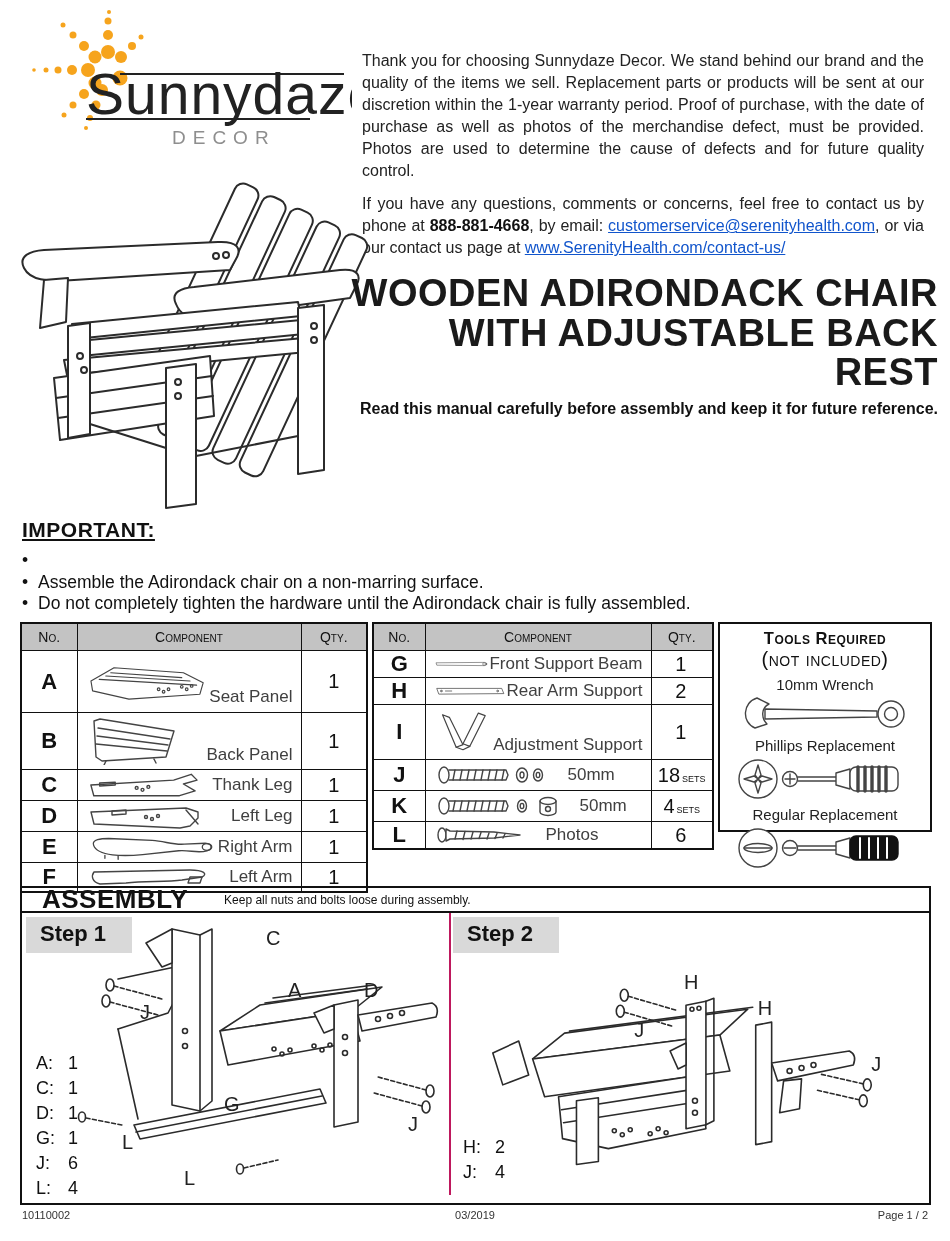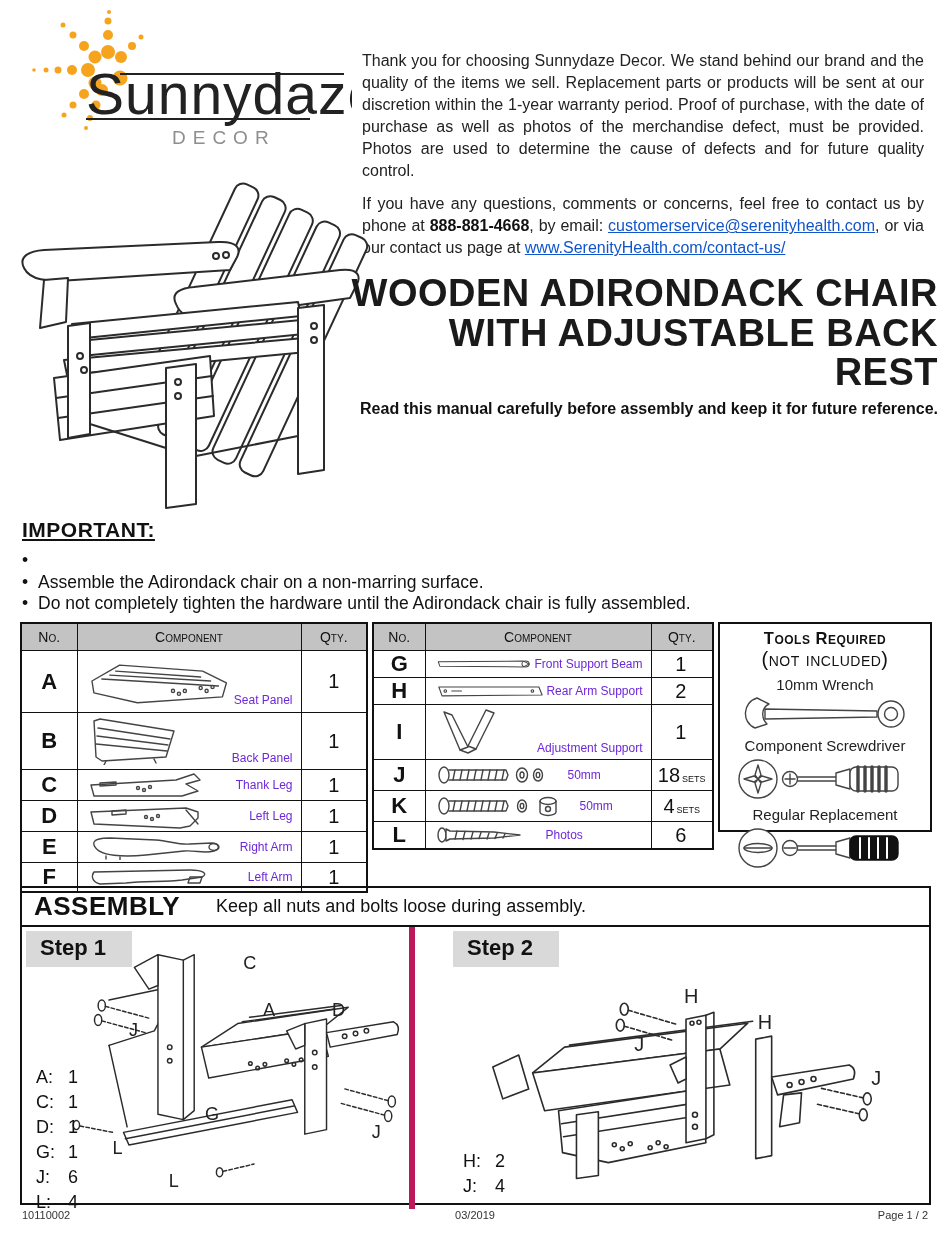--- a/index.html
+++ b/index.html
@@ -39,46 +39,46 @@
   table.parts{position:absolute;top:622px;border-collapse:collapse;table-layout:fixed;background:#fff;border:2px solid #111;}
   #tleft{left:20px;width:346px;}
   #tright{left:372px;width:340px;}
   .parts th,.parts td{border:1.5px solid #111;padding:0;overflow:hidden;}
   .parts th{background:#c3c3c3;font-variant:small-caps;font-size:14px;font-weight:normal;height:26px;}
   .no-cell{text-align:center;font-size:22px;font-weight:bold;}
   .qty-cell{text-align:center;font-size:20px;}
   .sets{font-size:13px;font-variant:small-caps;margin-left:2px;}
   .comp-inner{display:flex;align-items:center;height:100%;padding:2px 8px;box-sizing:border-box;}
   .comp-inner.tall{align-items:flex-end;padding-bottom:4px;}
-  .comp-label{font-size:12px;color:#6d28d9;white-space:nowrap;}
+  .comp-label{font-size:17px;color:#404040;white-space:nowrap;}
   .push{margin-left:auto;}
   .gap{margin-left:12px;}
   tr.rA{height:62px;} tr.rB{height:56px;} tr.rS{height:26px;}
   tr.rG{height:24px;} tr.rI{height:52px;} tr.rJ{height:26px;}
   .ic *{stroke:#444;stroke-width:1.4;fill:none;stroke-linejoin:round;stroke-linecap:round;}
   .ic .w{fill:#fff;}
 
   
   .tools{position:absolute;left:718px;top:622px;width:214px;height:210px;border:2px solid #111;
          box-sizing:border-box;text-align:center;}
   .tools-title{font-size:16.5px;font-weight:bold;font-variant:small-caps;letter-spacing:.5px;margin-top:5px;}
   .tools-sub{font-size:20px;font-weight:normal;font-variant:small-caps;letter-spacing:.5px;}
   .tool-label{font-size:15px;margin-top:5px;color:#222;}
   .tool-icon{margin:1px auto 0 auto;display:block;}
   .tool-icon .blk{fill:#111;stroke:#111;}
   .tool-icon .wstripe{stroke:#fff;stroke-width:2;}
 
   
   .assembly{position:absolute;left:20px;top:886px;width:911px;height:319px;border:2px solid #111;box-sizing:border-box;}
-  .assembly-header{height:39px;border-bottom:2px solid #111;display:flex;align-items:center;padding-left:12px;box-sizing:border-box;}
+  .assembly-header{height:25px;border-bottom:2px solid #111;display:flex;align-items:center;padding-left:20px;box-sizing:border-box;}
   .assembly-title{font-size:26px;font-weight:900;letter-spacing:.5px;}
-  .assembly-note{font-size:18px;margin-left:36px;color:#111;}
+  .assembly-note{font-size:12px;margin-left:36px;color:#111;}
   .panels{position:relative;height:282px;}
   .panel{position:absolute;top:0;height:100%;box-sizing:border-box;}
-  .panel1{left:0;width:393px;border-right:6px solid #be185d;}
+  .panel1{left:0;width:429px;border-right:2px solid #be185d;}
   .panel2{left:427px;right:0;}
   .step-label{position:absolute;left:4px;top:4px;background:#d9d9d9;font-size:22px;font-weight:bold;
               padding:4px 26px 6px 14px;z-index:2;}
   .step-svg{position:absolute;left:0;top:0;width:100%;height:100%;}
   .step-svg text{fill:#222;font-size:20px;stroke:none;}
   .ln *{stroke:#2b2b2b;stroke-width:1.6;fill:none;stroke-linejoin:round;stroke-linecap:round;}
   .ln .w{fill:#fff;}
   .chair .ln *{stroke-width:2;}
   .dash{stroke-dasharray:4 2.5;}
   .plist{position:absolute;left:14px;font-size:18px;z-index:2;}
@@ -419,21 +419,21 @@
   <div class="tools">
     <div class="tools-title">Tools Required</div>
     <div class="tools-sub">(not included)</div>
     <div class="tool-label">10mm Wrench</div>
     <svg class="ic tool-icon" width="180" height="38" viewBox="0 0 180 38">
       <path class="w" d="M22,4 C8,8 6,28 20,34 L32,30 C26,24 26,14 34,10 Z"></path>
       <path class="w" d="M30,15 L142,17 L142,23 L30,25 Z"></path>
       <circle class="w" cx="156" cy="20" r="13"></circle>
         <circle cx="156" cy="20" r="6.5"></circle>
     </svg>
-    <div class="tool-label">Component Screwdriver</div>
+    <div class="tool-label">Phillips Replacement</div>
     <svg class="ic tool-icon" width="186" height="46" viewBox="0 0 186 46">
       <circle class="w" cx="26" cy="24" r="19"></circle>
       <path d="M26,10 L29,20 L26,24 L23,20 Z M26,38 L29,28 L26,24 L23,28 Z M12,24 L22,21 L26,24 L22,27 Z M40,24 L30,21 L26,24 L30,27 Z"></path>
       <circle class="w" cx="58" cy="24" r="7.5"></circle>
         <path d="M58,19 V29 M53,24 H63"></path>
       <path d="M66,22 H104 M66,26 H104"></path>
       <path class="w" d="M104,18 L118,14 L118,34 L104,30 Z"></path>
       <rect class="w" x="118" y="12" width="48" height="24" rx="6"></rect>
       <path d="M126,12 V36 M133,12 V36 M140,12 V36 M147,12 V36 M154,12 V36" style="stroke-width:3.4"></path>
     </svg>

